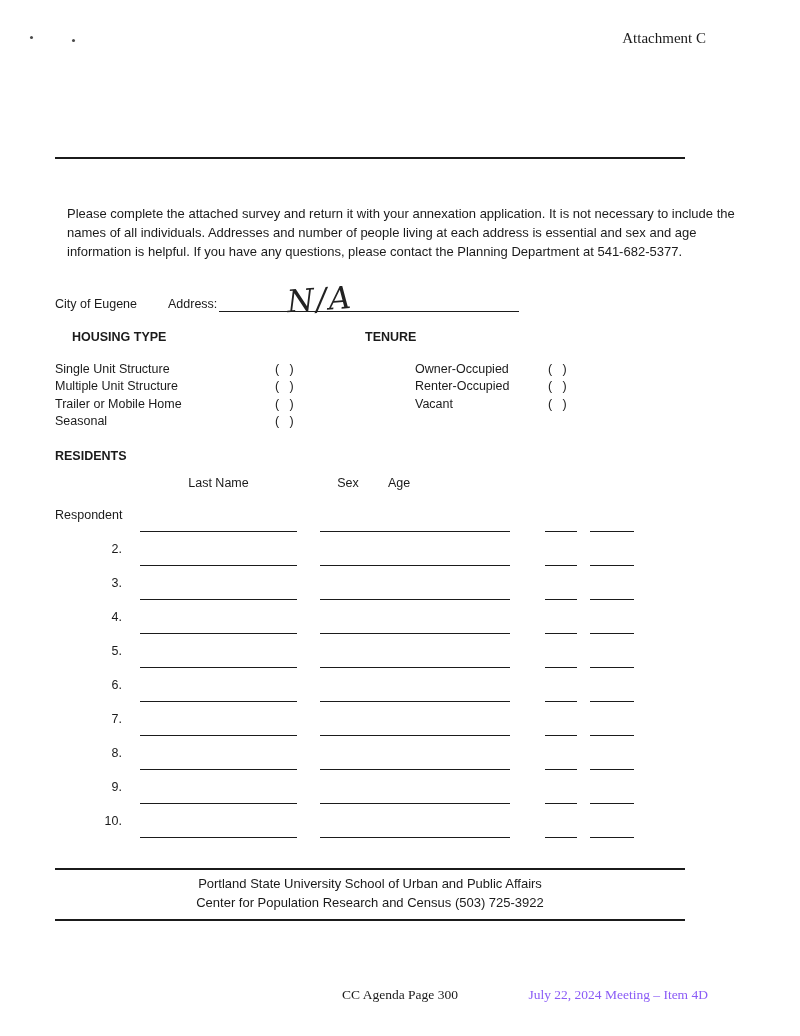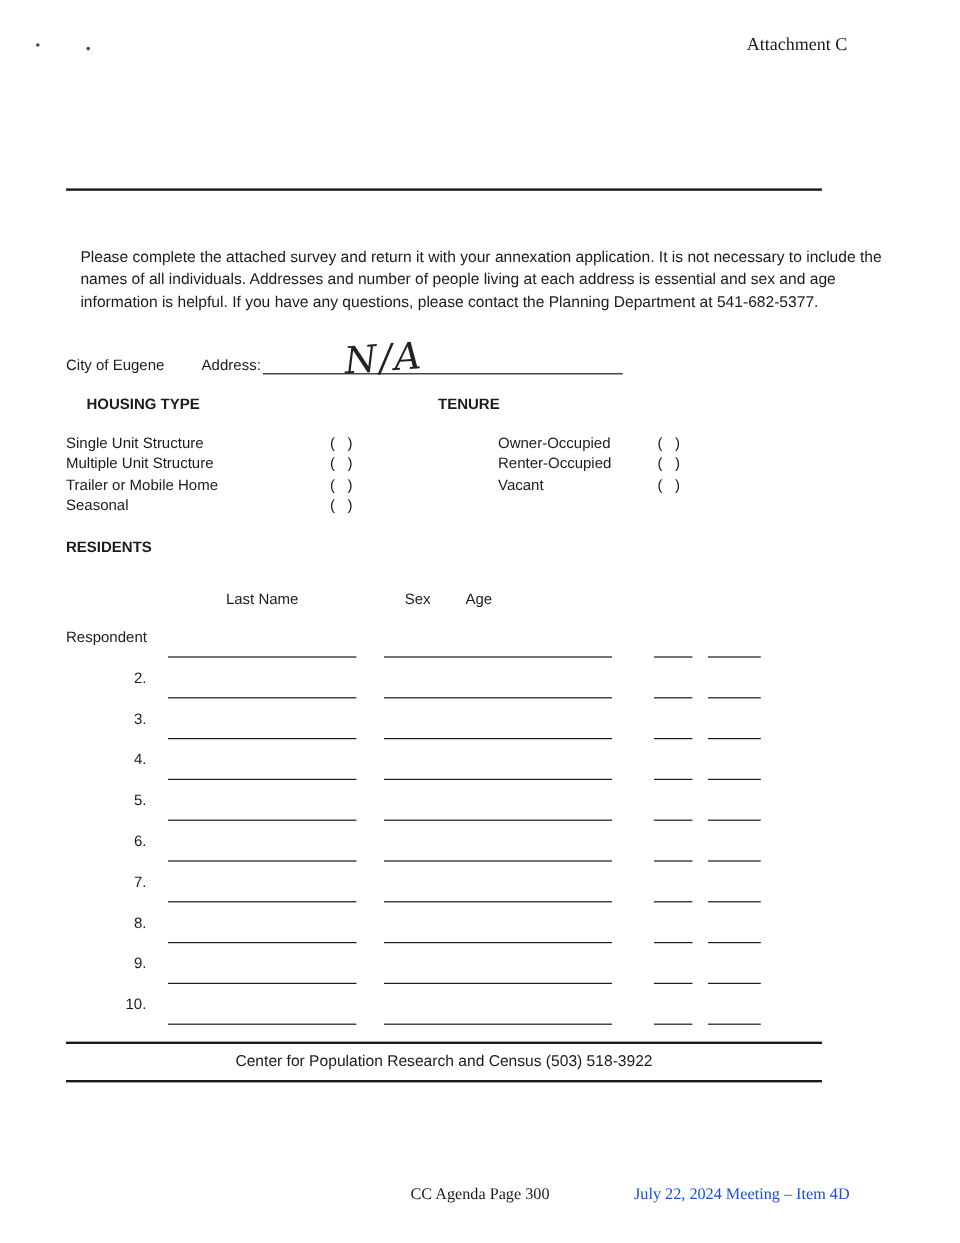--- a/index.html
+++ b/index.html
@@ -85,21 +85,21 @@
   .chk-l { width: 90px; }
   .lbl-r { width: 133px; margin-left: 50px; }
   .chk { white-space: pre; }
   .residents-heading {
     position: absolute;
     top: 449px; left: 55px;
     font-size: 12.5px; font-weight: bold;
   }
   .res-table {
     position: absolute;
-    top: 492px; left: 55px; width: 630px;
+    top: 476px; left: 55px; width: 630px;
     font-size: 12.5px;
   }
   .res-header { display: flex; height: 22px; }
   .res-header span { text-align: center; }
   .res-row { display: flex; height: 34px; align-items: flex-end; }
   .c-label { width: 67px; text-align: right; }
   .res-row .c-label { padding-bottom: 10px; }
   .c-last  { width: 157px; margin-left: 18px; }
   .c-first { width: 190px; margin-left: 23px; }
   .c-sex   { width: 32px;  margin-left: 35px; }
@@ -256,19 +256,20 @@
     <div class="res-row">
       <span class="c-label">10.</span>
       <span class="line c-last"></span>
       <span class="line c-first"></span>
       <span class="line c-sex"></span>
       <span class="line c-age"></span>
     </div>
   </div>
 
   <div class="footer-box">
-    <div>Center for Population Research and Census (503) 518-3922</div>
+    <div>Portland State University School of Urban and Public Affairs</div>
+    <div>Center for Population Research and Census (503) 725-3922</div>
   </div>
 
   <div class="page-note">CC Agenda Page 300</div>
-  <div class="meeting-note" style="color: #1d4ed8;">July 22, 2024 Meeting – Item 4D</div>
+  <div class="meeting-note" style="color: #8b5cf6;">July 22, 2024 Meeting – Item 4D</div>
 
 </div>
 
 </body></html>

